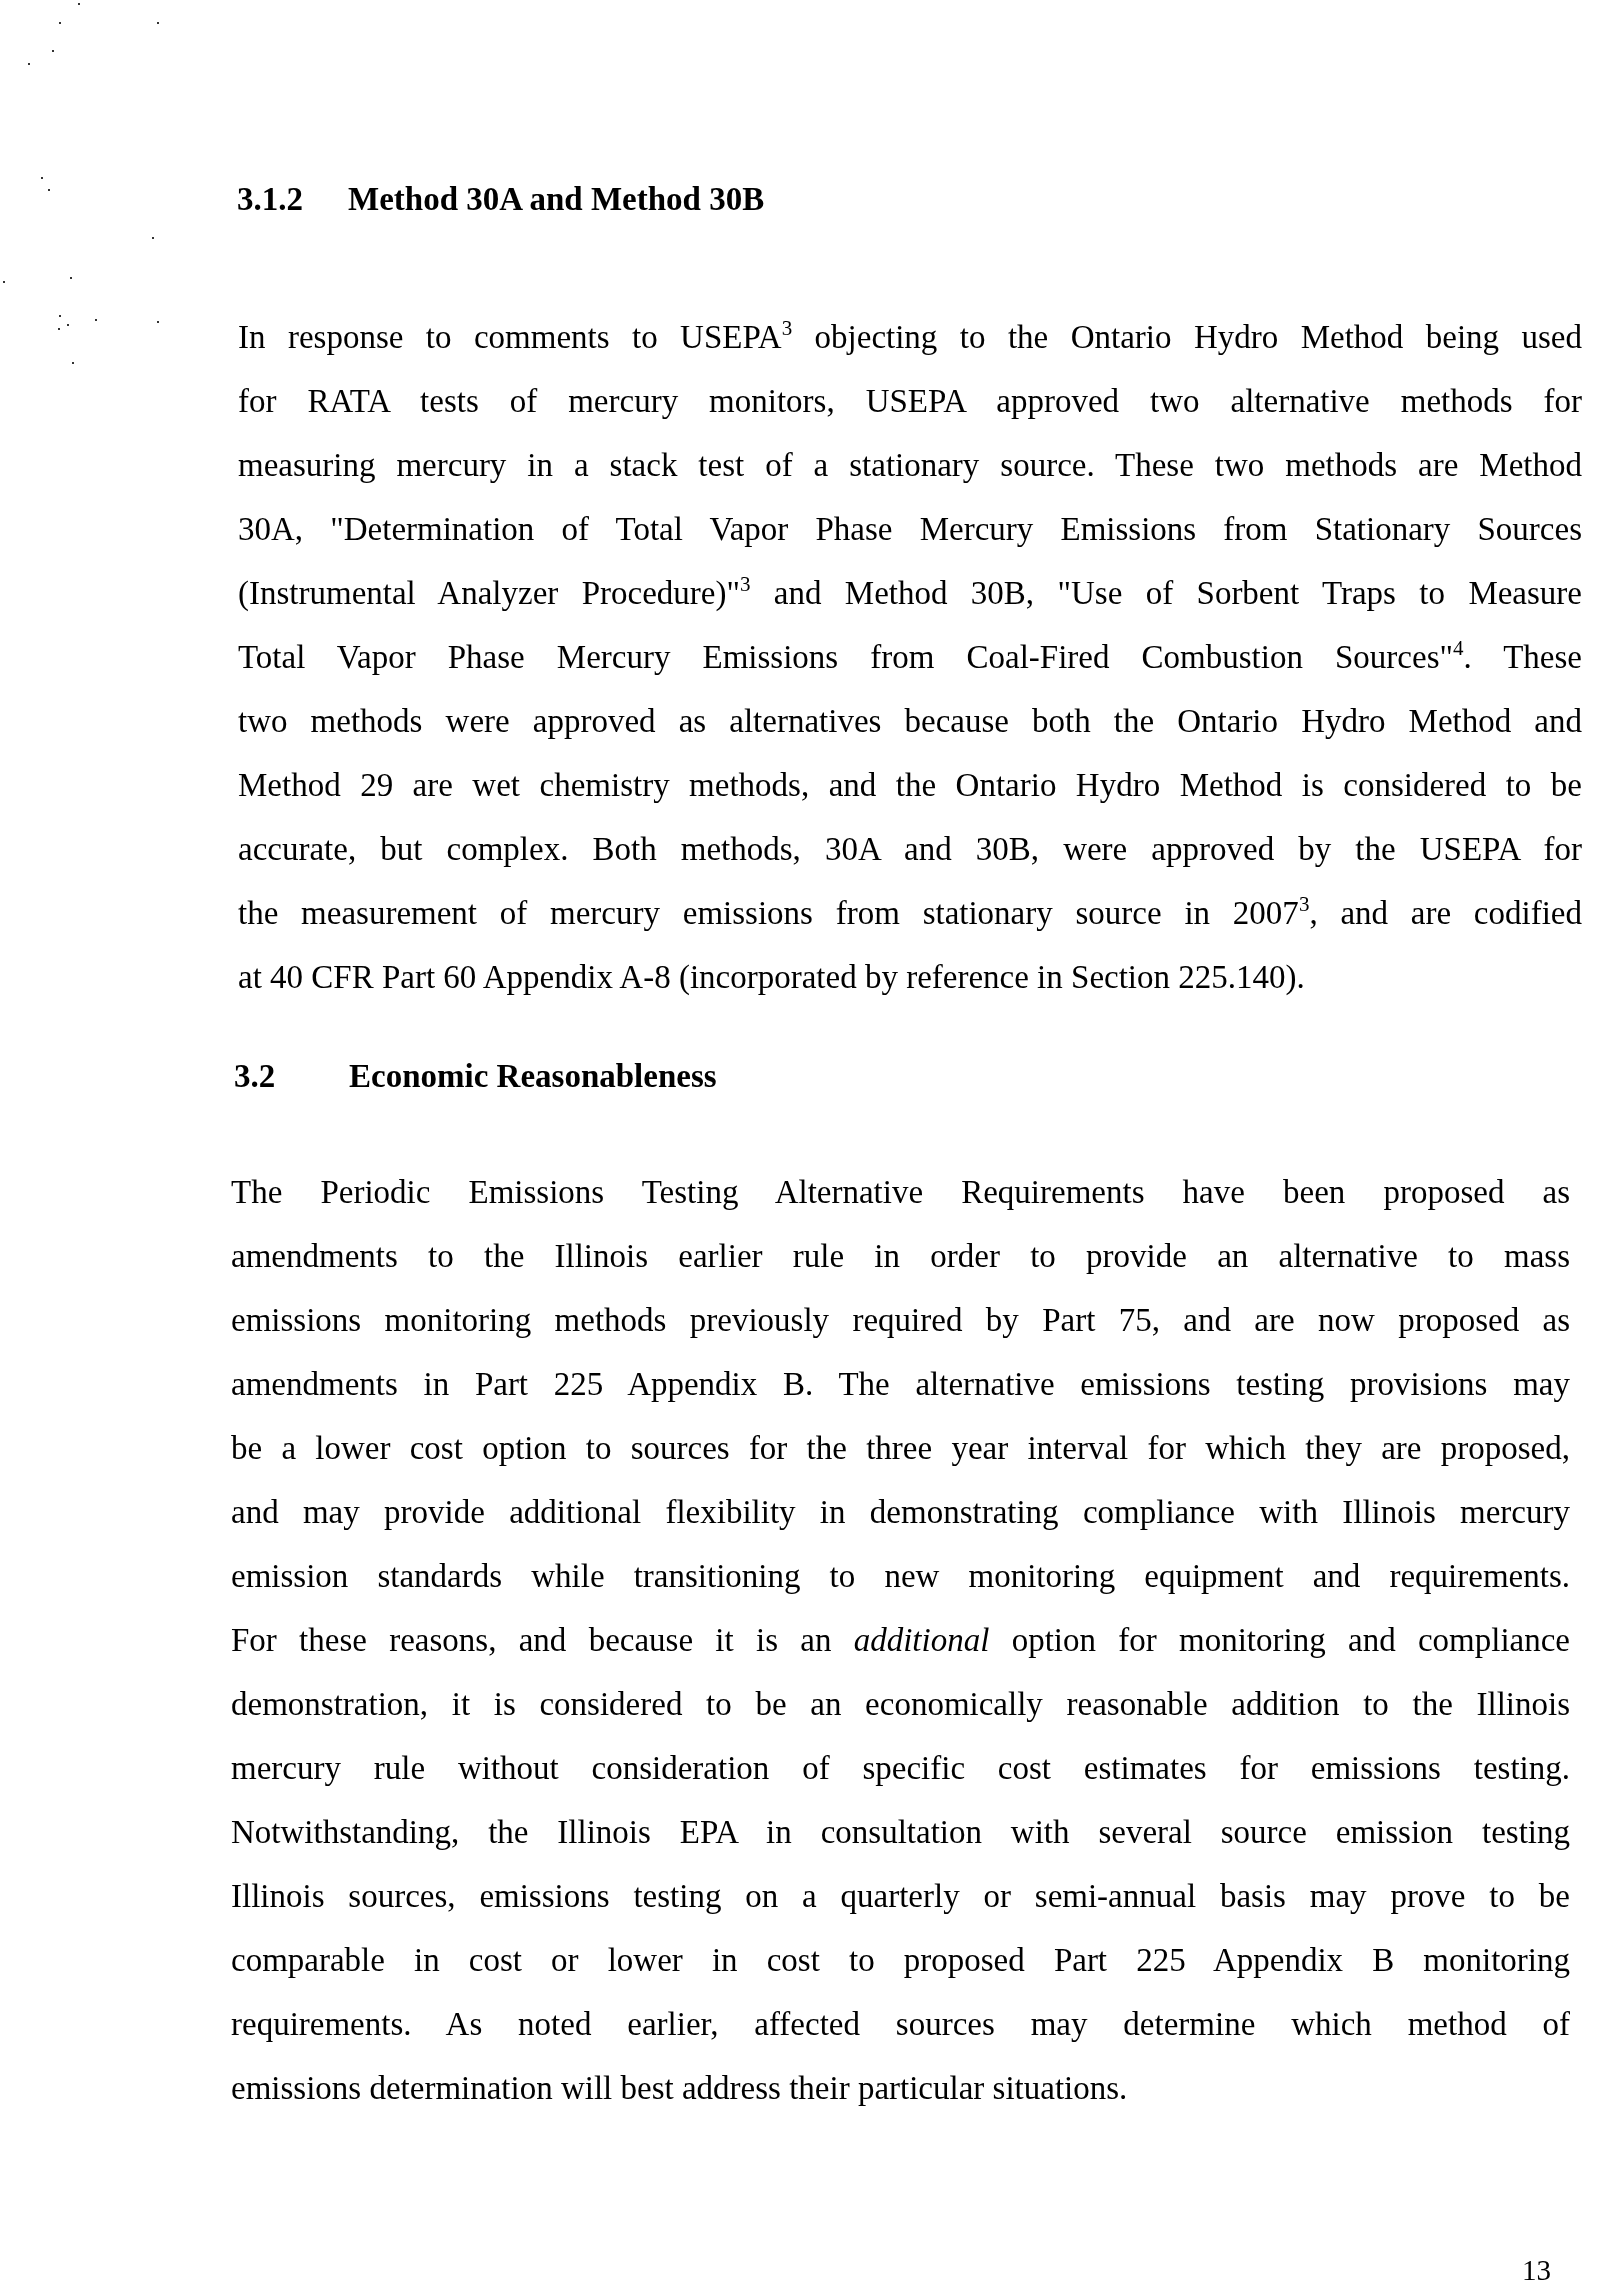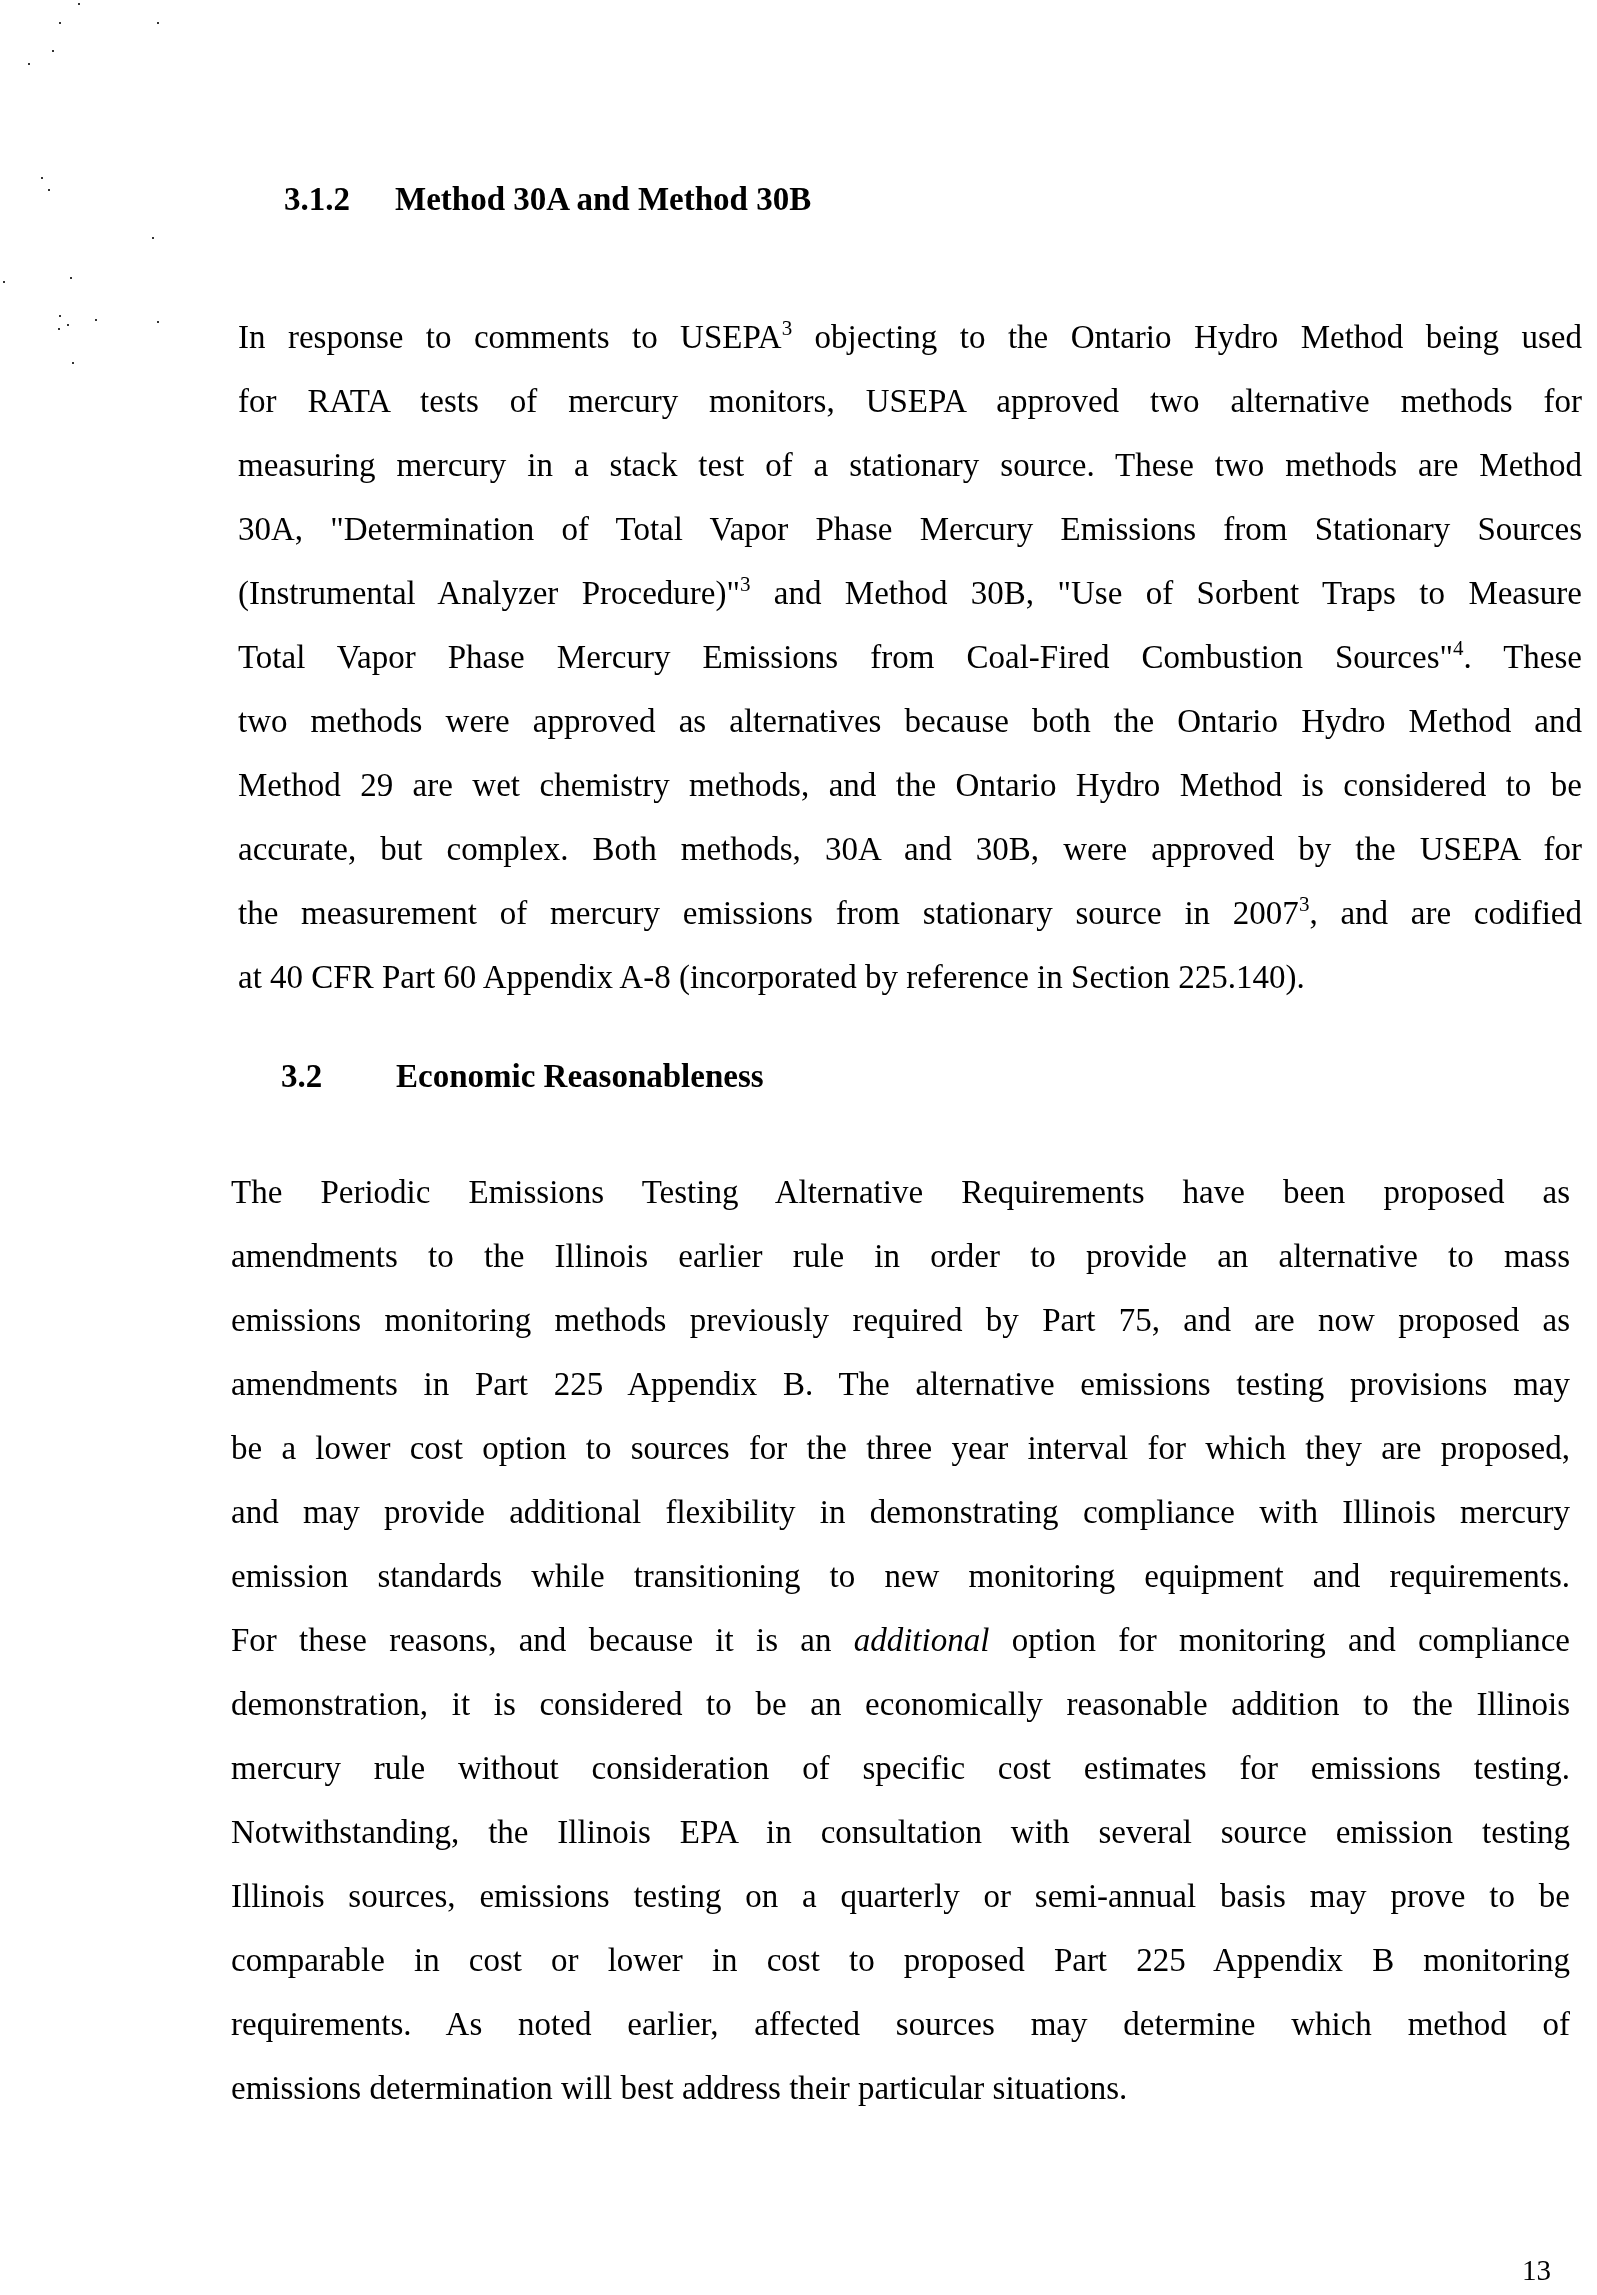--- a/index.html
+++ b/index.html
@@ -23,21 +23,20 @@
     }
     .heading {
       position: absolute;
       font-weight: bold;
       font-size: 33px;
       line-height: 1;
       white-space: nowrap;
     }
     .heading .num {
       display: inline-block;
-      margin-left: 47px;
     }
     .h-312 { left: 237px; top: 183px; }
     .h-312 .num { width: 111px; }
     .h-32 { left: 234px; top: 1060px; }
     .h-32 .num { width: 115px; }
 
     .para {
       position: absolute;
       font-size: 33px;
       line-height: 64px;

